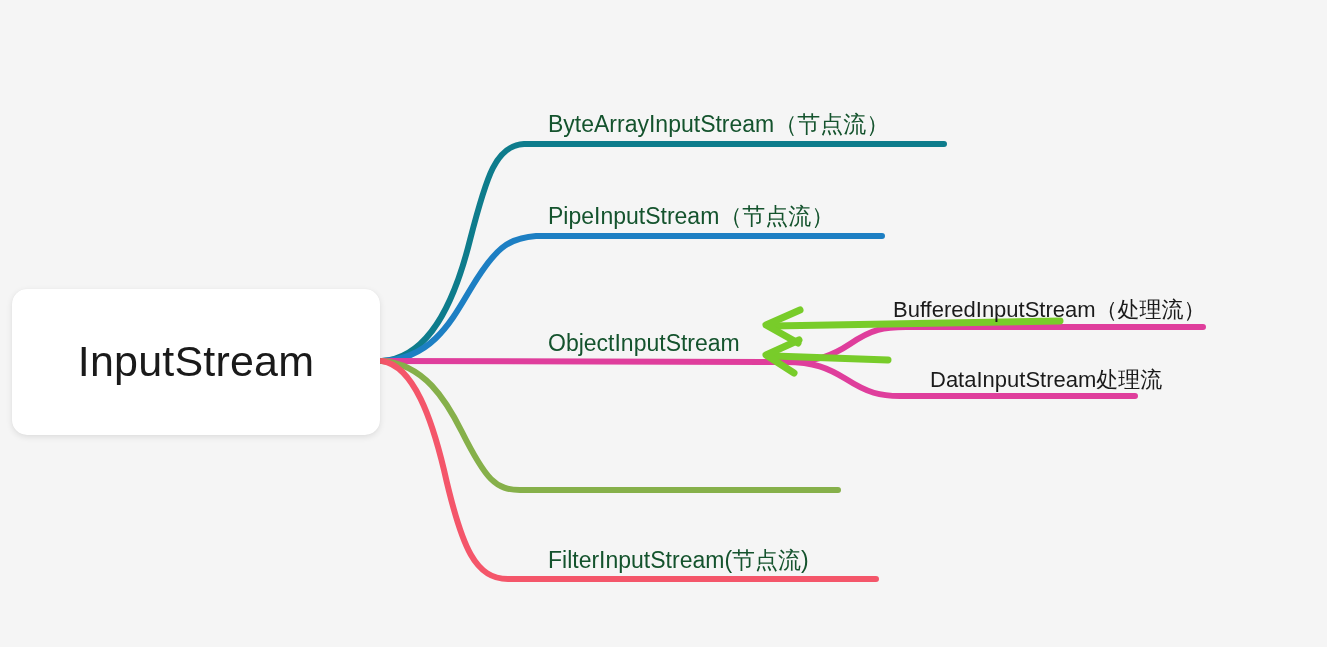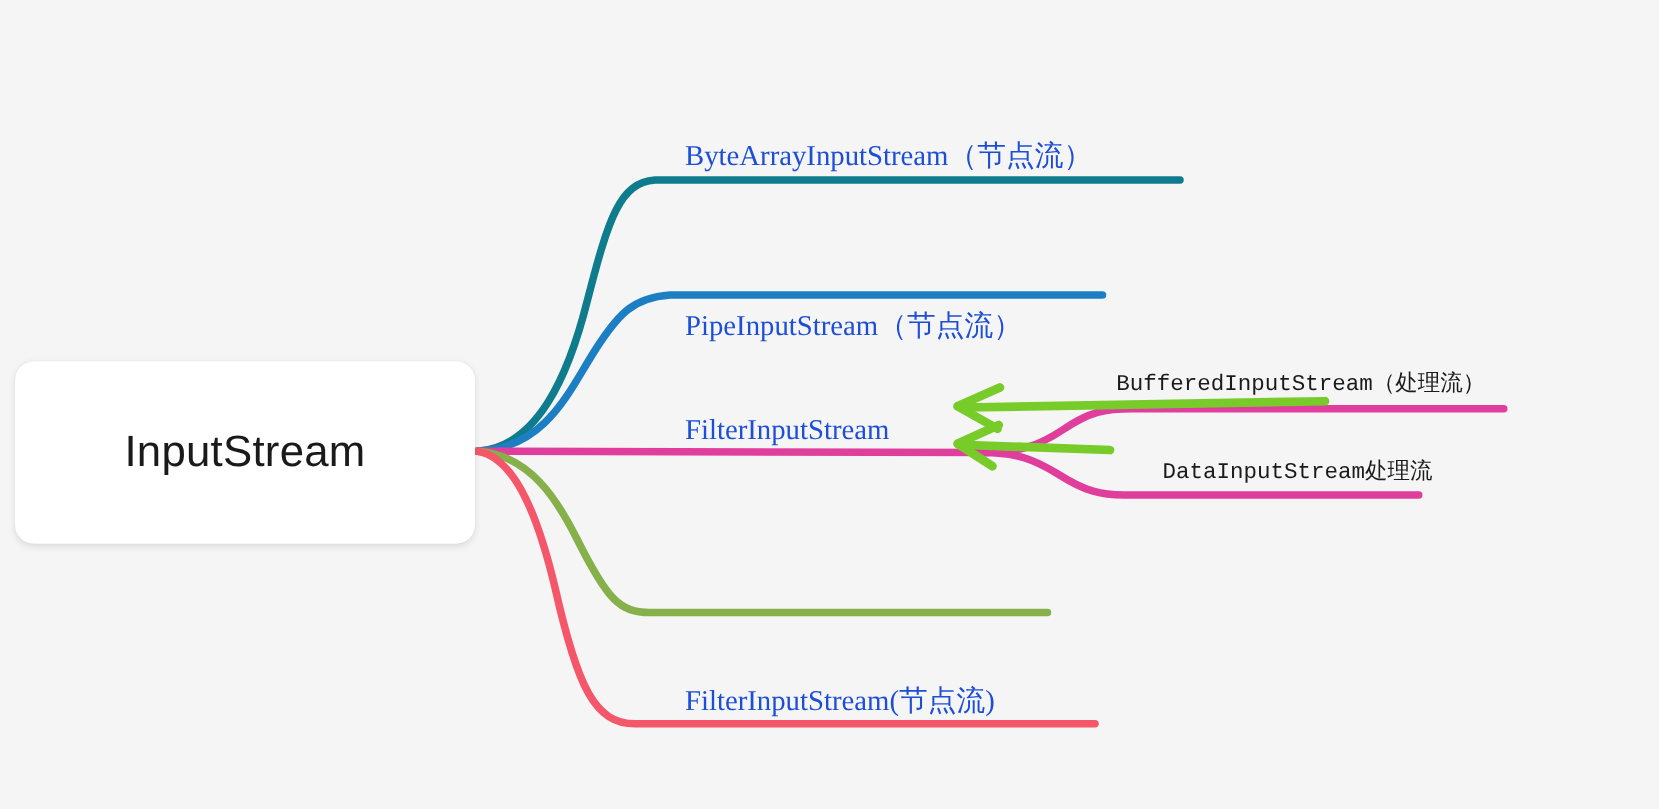--- a/index.html
+++ b/index.html
@@ -33,43 +33,41 @@
     border-radius: 15px;
     box-shadow: 0 2px 6px rgba(0,0,0,0.10), 0 0 1px rgba(0,0,0,0.06);
     display: flex;
     flex-direction: column;
     align-items: center;
     justify-content: center;
     box-sizing: border-box;
     z-index: 4;
   }
   .root-line {
-    font-size: 35px;
+    font-size: 43px;
     color: #1a1a1a;
     line-height: 1.30;
     letter-spacing: 0.2px;
     white-space: nowrap;
   }
   .branch-label {
     position: absolute;
     font-size: 23px;
-    color: #1d4ed8;
+    color: #14532d;
     white-space: nowrap;
     line-height: 1;
     z-index: 3;
-    font-family: Liberation Serif, serif;
   }
   .sub-label {
     position: absolute;
-    font-size: 18px;
+    font-size: 22px;
     color: #1b1b1b;
     white-space: nowrap;
     line-height: 1;
     z-index: 3;
-    font-family: Liberation Mono, monospace;
   }
 </style>
 </head>
 <body>
 
 <div id="canvas">
 
   <svg id="wires" viewBox="0 0 1327 647" width="1327" height="647" xmlns="http://www.w3.org/2000/svg">
 
     <path d="M 382 361 C 430 358, 455 300, 470 240 C 487 174, 496 146, 524 144 L 944 144" fill="none" stroke="#0e7c8c" stroke-width="6" stroke-linecap="round"></path>
@@ -92,23 +90,23 @@
     <path d="M 888 360 L 774 356" fill="none" stroke="#78cc2a" stroke-width="7" stroke-linecap="round"></path>
     <path d="M 799 340 L 766 355 L 794 373" fill="none" stroke="#78cc2a" stroke-width="7" stroke-linecap="round" stroke-linejoin="round"></path>
   </svg>
 
   <div class="root-node">
     <div class="root-line">InputStream</div>
   </div>
 
   <div class="branch-label" style="left:548px; top:113px;">ByteArrayInputStream（节点流）</div>
 
-  <div class="branch-label" style="left:548px; top:205px;margin-top:44px;">PipeInputStream（节点流）</div>
+  <div class="branch-label" style="left:548px; top:205px;">PipeInputStream（节点流）</div>
 
-  <div class="branch-label" style="left:548px; top:332px;">FilterInputStream</div>
+  <div class="branch-label" style="left:548px; top:332px;">ObjectInputStream</div>
 
 
   <div class="branch-label" style="left:548px; top:549px;">FilterInputStream(节点流)</div>
 
   <div class="sub-label" style="left:893px; top:299px;">BufferedInputStream（处理流）</div>
 
   <div class="sub-label" style="left:930px; top:369px;">DataInputStream处理流</div>
 
 </div>
 

